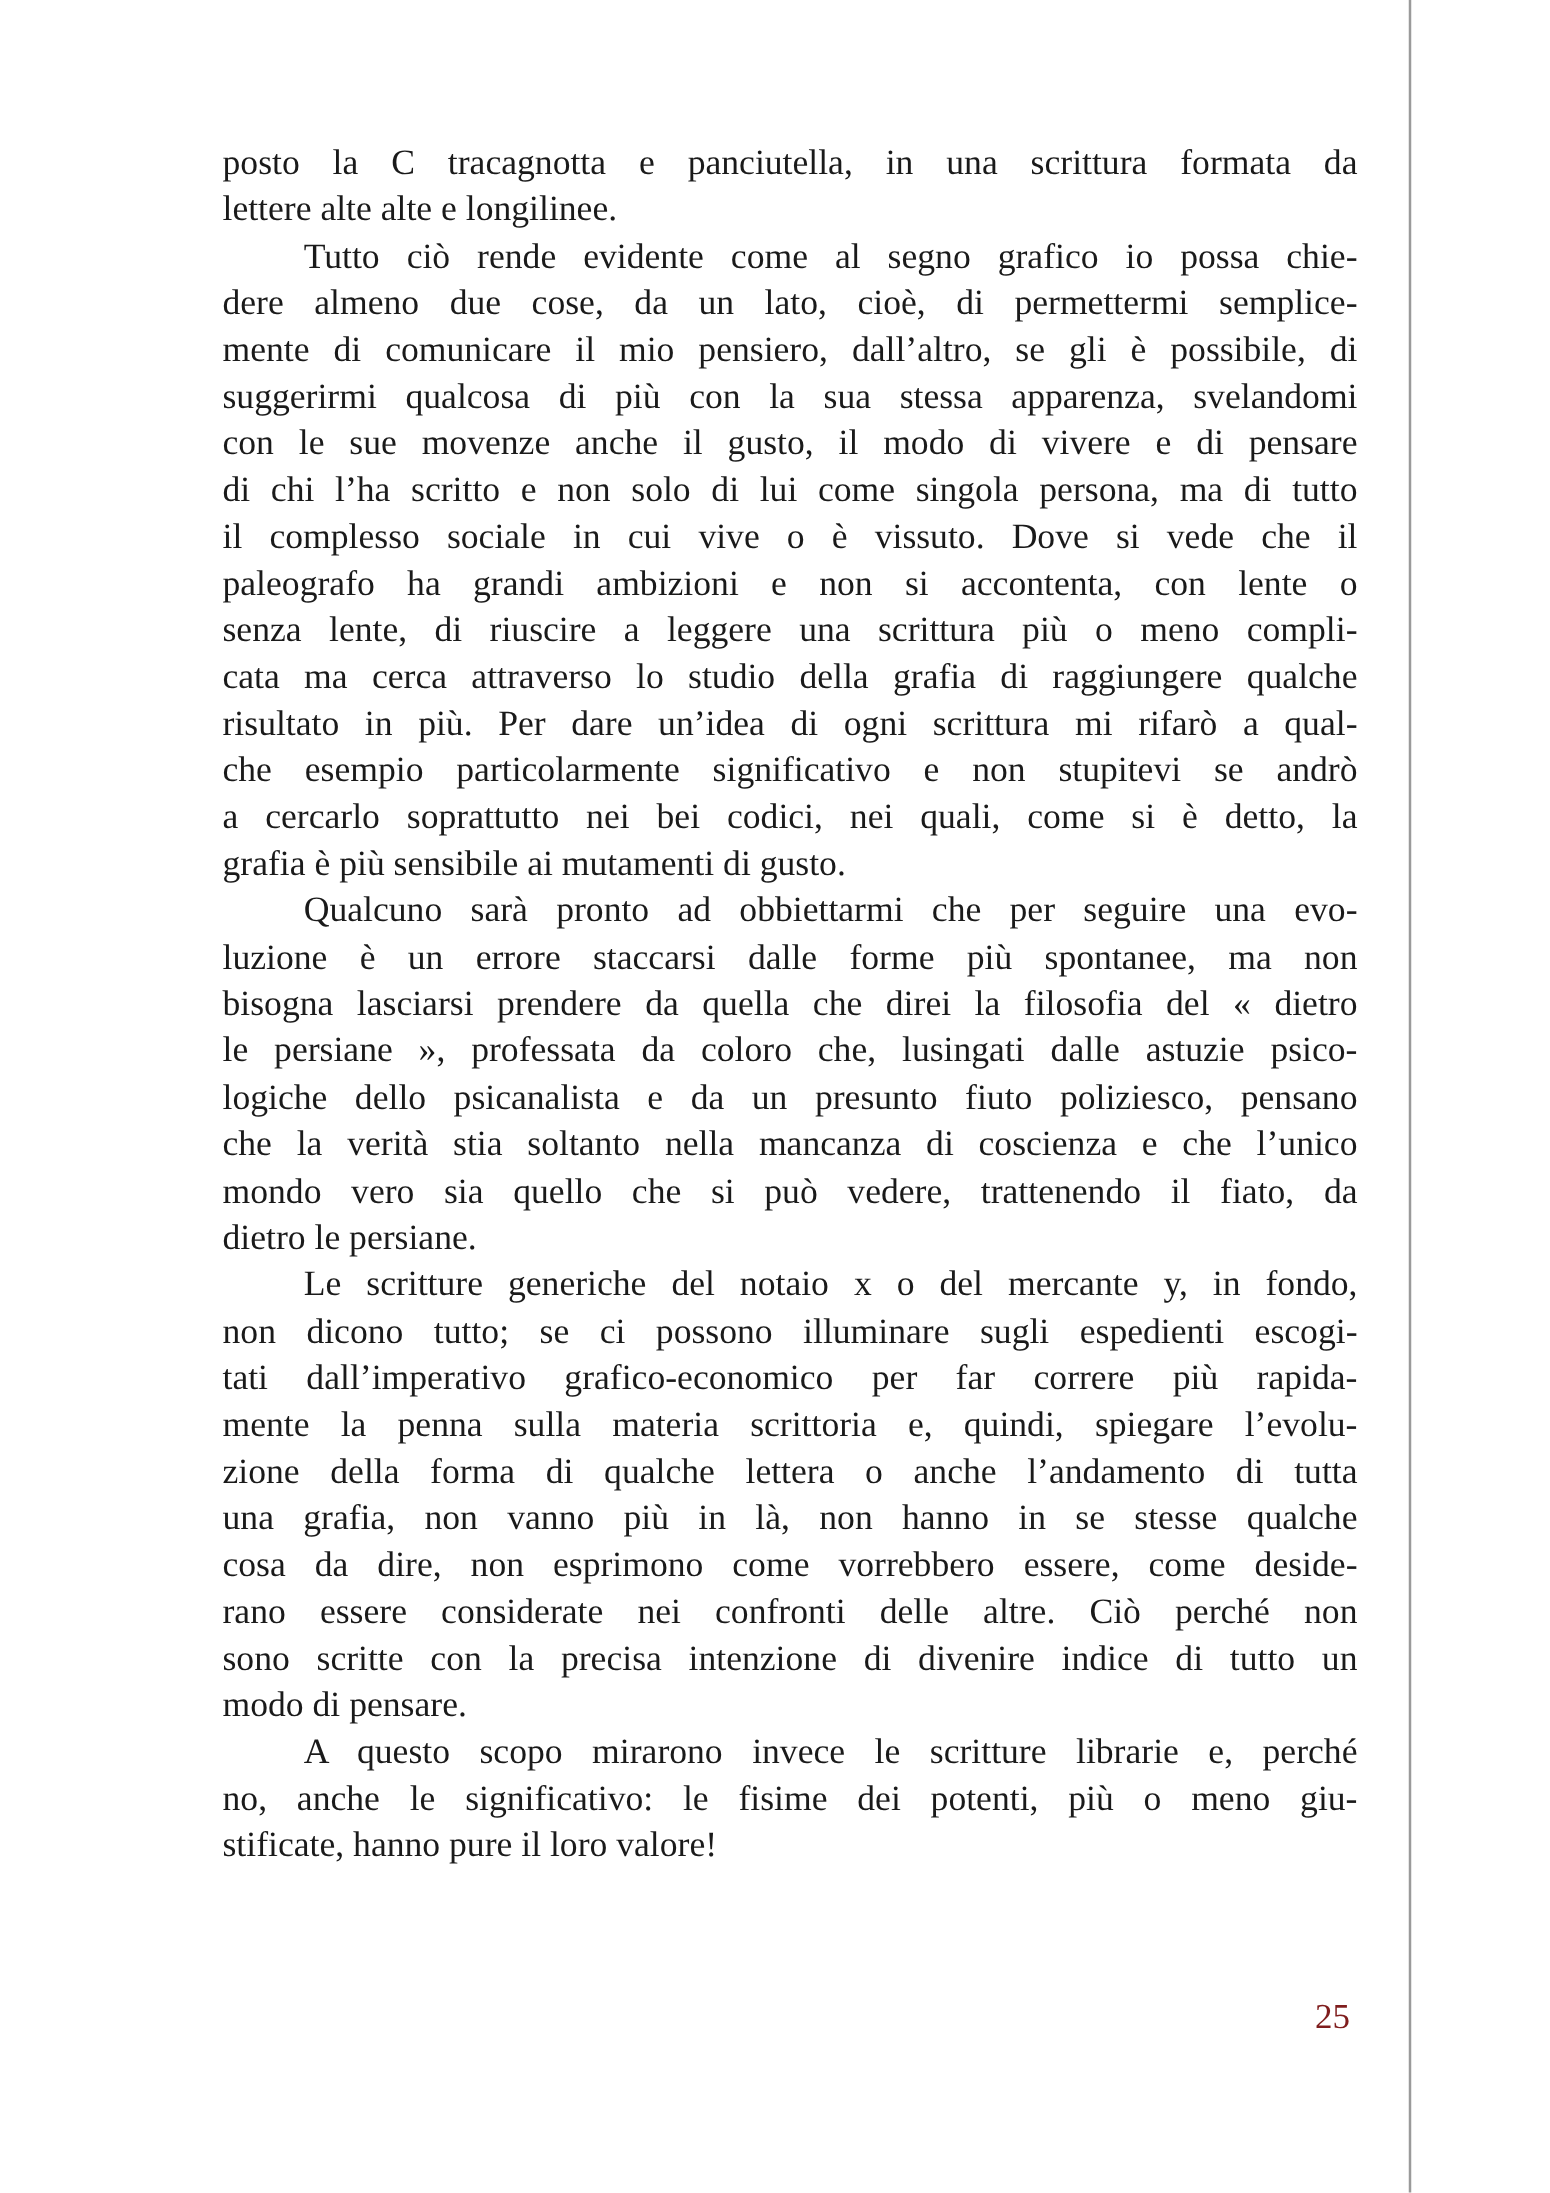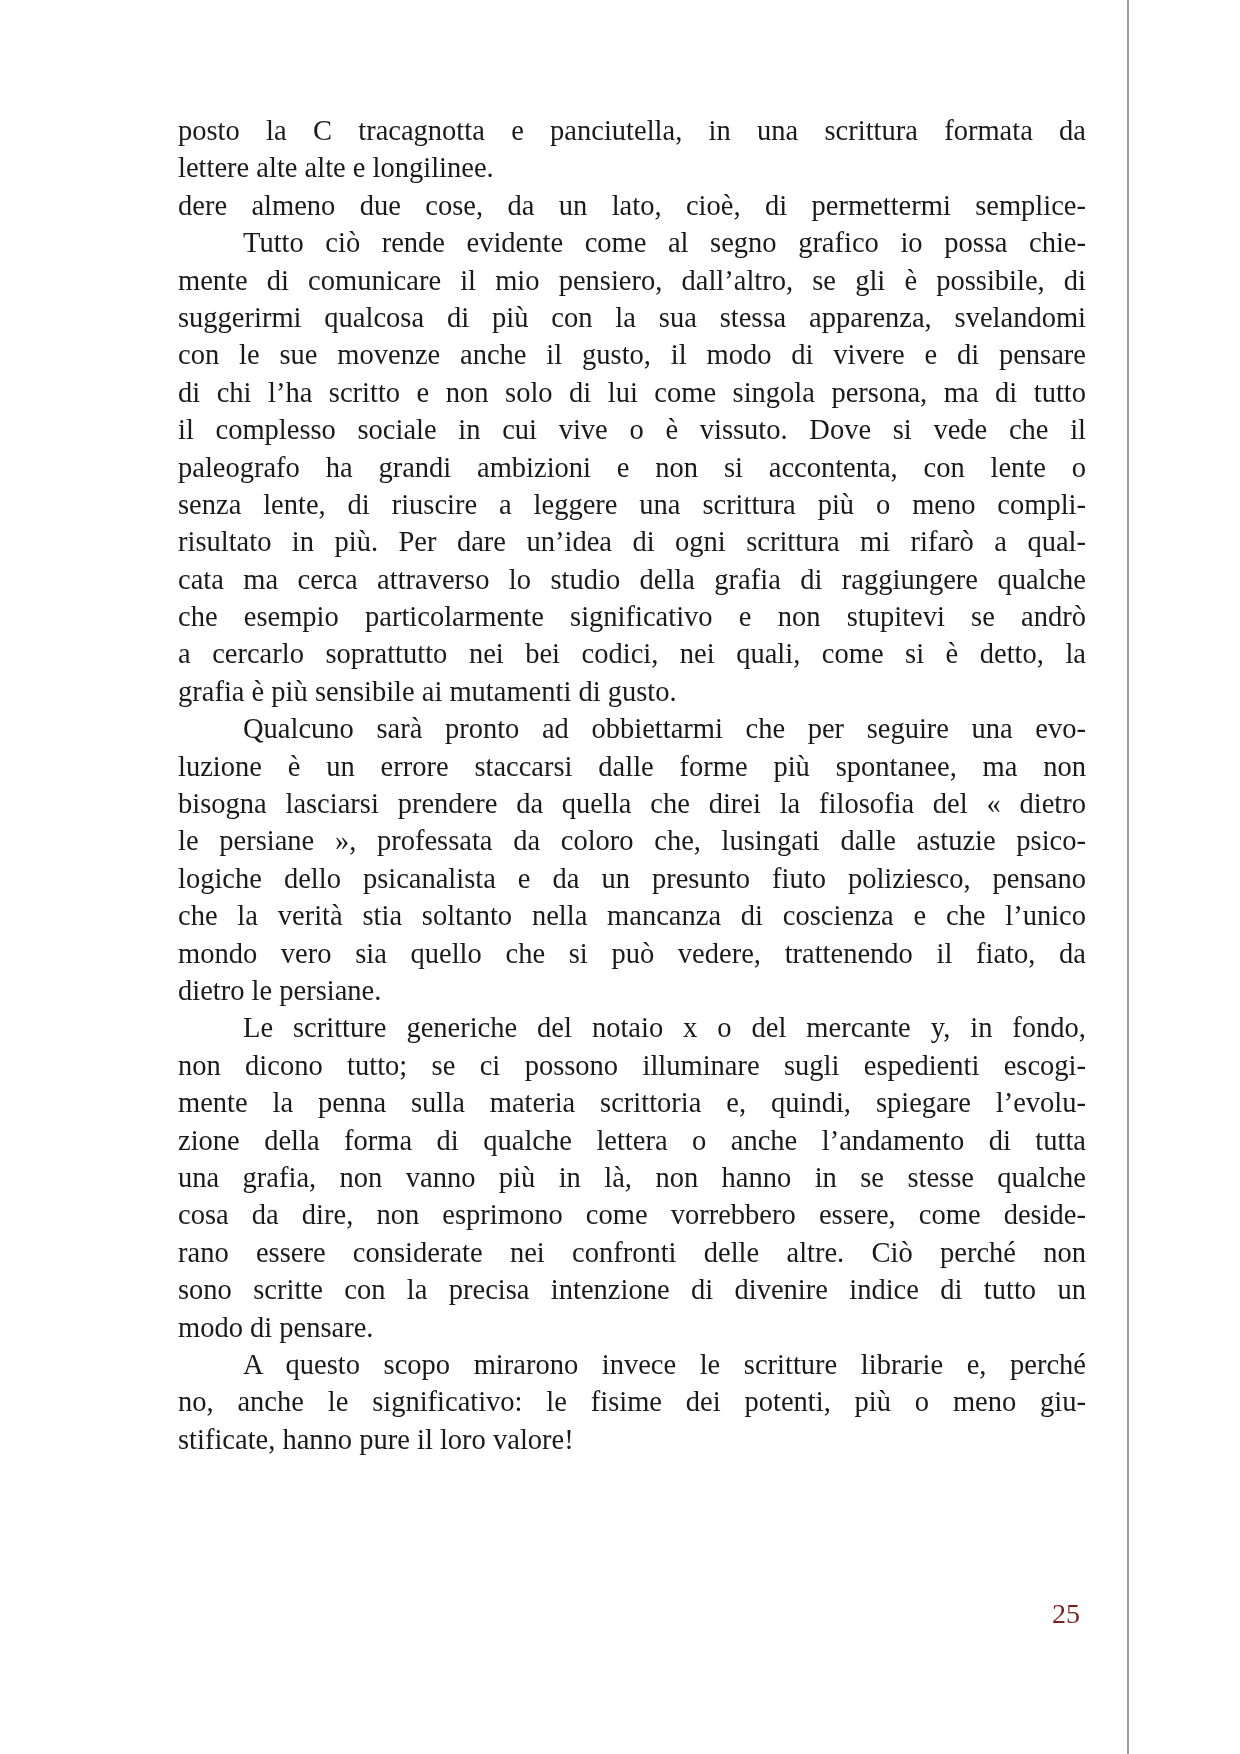--- a/index.html
+++ b/index.html
@@ -60,50 +60,51 @@
 
 <div class="page">
   <div class="text-block">
 
     <div>
       <span class="line">posto la C tracagnotta e panciutella, in una scrittura formata da</span>
       <span class="line last">lettere alte alte e longilinee.</span>
     </div>
 
     <div>
+      <span class="line indent">Tutto ciò rende evidente come al segno grafico io possa chie-</span>
       <span class="line">dere almeno due cose, da un lato, cioè, di permettermi semplice-</span>
-      <span class="line indent">Tutto ciò rende evidente come al segno grafico io possa chie-</span>
       <span class="line">mente di comunicare il mio pensiero, dall’altro, se gli è possibile, di</span>
       <span class="line">suggerirmi qualcosa di più con la sua stessa apparenza, svelandomi</span>
       <span class="line">con le sue movenze anche il gusto, il modo di vivere e di pensare</span>
       <span class="line">di chi l’ha scritto e non solo di lui come singola persona, ma di tutto</span>
       <span class="line">il complesso sociale in cui vive o è vissuto. Dove si vede che il</span>
       <span class="line">paleografo ha grandi ambizioni e non si accontenta, con lente o</span>
       <span class="line">senza lente, di riuscire a leggere una scrittura più o meno compli-</span>
+      <span class="line">cata ma cerca attraverso lo studio della grafia di raggiungere qualche</span>
       <span class="line">risultato in più. Per dare un’idea di ogni scrittura mi rifarò a qual-</span>
-      <span class="line">cata ma cerca attraverso lo studio della grafia di raggiungere qualche</span>
       <span class="line">che esempio particolarmente significativo e non stupitevi se andrò</span>
       <span class="line">a cercarlo soprattutto nei bei codici, nei quali, come si è detto, la</span>
       <span class="line last">grafia è più sensibile ai mutamenti di gusto.</span>
     </div>
 
     <div>
       <span class="line indent">Qualcuno sarà pronto ad obbiettarmi che per seguire una evo-</span>
       <span class="line">luzione è un errore staccarsi dalle forme più spontanee, ma non</span>
       <span class="line">bisogna lasciarsi prendere da quella che direi la filosofia del « dietro</span>
       <span class="line">le persiane », professata da coloro che, lusingati dalle astuzie psico-</span>
       <span class="line">logiche dello psicanalista e da un presunto fiuto poliziesco, pensano</span>
       <span class="line">che la verità stia soltanto nella mancanza di coscienza e che l’unico</span>
       <span class="line">mondo vero sia quello che si può vedere, trattenendo il fiato, da</span>
       <span class="line last">dietro le persiane.</span>
     </div>
 
     <div>
       <span class="line indent">Le scritture generiche del notaio x o del mercante y, in fondo,</span>
       <span class="line">non dicono tutto; se ci possono illuminare sugli espedienti escogi-</span>
+      <span class="line">tati dall’imperativo grafico-economico per far correre più rapida-</span>
       <span class="line">mente la penna sulla materia scrittoria e, quindi, spiegare l’evolu-</span>
       <span class="line">zione della forma di qualche lettera o anche l’andamento di tutta</span>
       <span class="line">una grafia, non vanno più in là, non hanno in se stesse qualche</span>
       <span class="line">cosa da dire, non esprimono come vorrebbero essere, come deside-</span>
       <span class="line">rano essere considerate nei confronti delle altre. Ciò perché non</span>
       <span class="line">sono scritte con la precisa intenzione di divenire indice di tutto un</span>
       <span class="line last">modo di pensare.</span>
     </div>
 
     <div>

